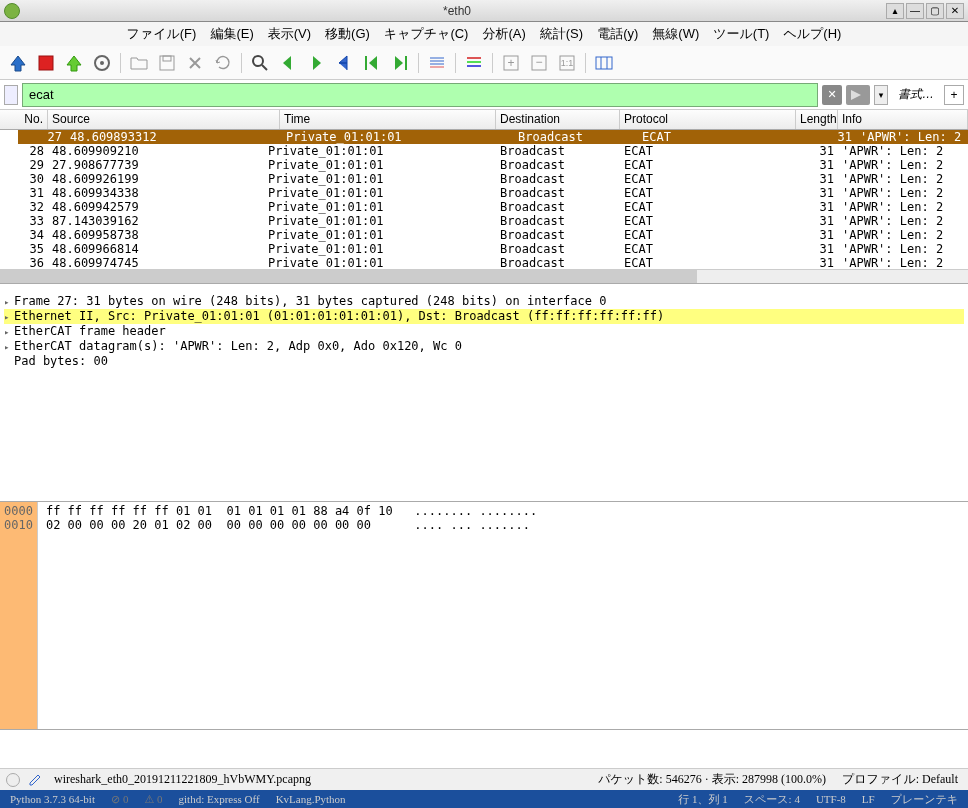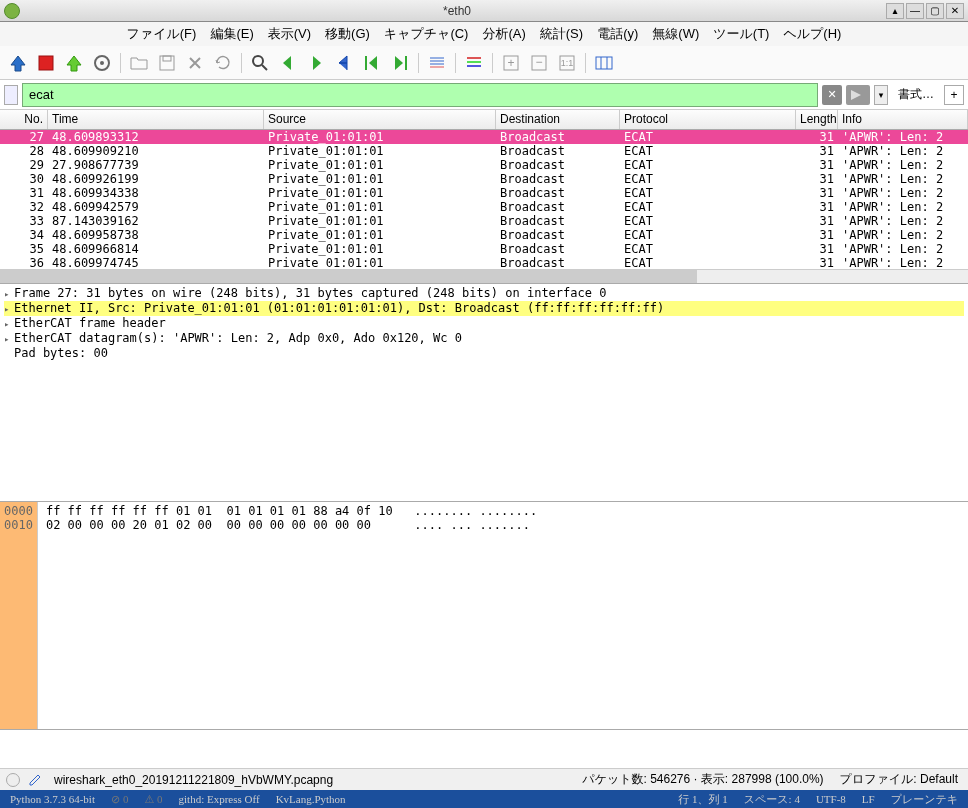--- a/index.html
+++ b/index.html
@@ -18,51 +18,51 @@
   .toolbar .tbtn { width: 24px; height: 24px; display: flex; align-items: center; justify-content: center; cursor: pointer; border-radius: 2px; }
   .toolbar .sep { width: 1px; height: 20px; background: #ccc; margin: 0 2px; }
   .toolbar svg { width: 20px; height: 20px; }
   
   .filterbar { height: 30px; display: flex; align-items: center; padding: 2px 4px; gap: 4px; background: #fff; border-bottom: 1px solid #ccc; }
   .filterbar .bookmark { width: 14px; height: 20px; border: 1px solid #aaa; background: #eef; cursor: pointer; }
   .filterbar input { flex: 1; height: 24px; background: #afffaf; border: 1px solid #7a7; padding: 0 6px; font-size: 13px; outline: none; }
   .filterbar .clearbtn { width: 20px; height: 20px; background: #888; color: #fff; display: flex; align-items: center; justify-content: center; cursor: pointer; border-radius: 2px; font-size: 11px; }
   .filterbar .apply { width: 24px; height: 20px; background: #999; border-radius: 2px; display:flex; align-items:center; justify-content:center; cursor:pointer; }
   .filterbar .dd { width: 14px; height: 20px; border: 1px solid #aaa; background:#eee; cursor:pointer; display:flex; align-items:center; justify-content:center; font-size:9px;}
-  .filterbar .fmt { padding: 0 6px; cursor: pointer; }
+  .filterbar .fmt { padding: 0 6px; cursor: pointer; font-style: italic; }
   .filterbar .plus { width: 20px; height: 20px; border: 1px solid #aaa; display: flex; align-items: center; justify-content: center; cursor: pointer; }
   
   .packet-list { flex: 0 0 auto; height: 174px; overflow: hidden; border-bottom: 1px solid #aaa; position: relative; display:flex; flex-direction:column;}
   .plhead { display: flex; background: linear-gradient(#fdfdfd,#ececec); border-bottom: 1px solid #aaa; font-size: 12px; height:20px; flex-shrink:0;}
   .plhead .col { padding: 2px 4px; border-right: 1px solid #ccc; overflow:hidden; white-space:nowrap;}
   .plbody { overflow-y: auto; overflow-x: auto; font-family: monospace; font-size: 12px; flex:1;}
   .plrow { display: flex; height: 14px; line-height: 14px; white-space: nowrap; cursor: pointer; }
-  .plrow.selected { background: #ec4899; color: #fff; }
+  .plrow.selected { background: #a16207; color: #fff; margin-left: 18px; }
   .plrow .cell { padding: 0 4px; overflow: hidden; }
   .c-no { width: 48px; text-align: right; }
   .c-time { width: 216px; }
   .c-src { width: 232px; }
   .c-dst { width: 124px; }
   .c-proto { width: 176px; }
   .c-len { width: 42px; text-align: right; }
   .c-info { flex: 1; }
   .hscroll { height:14px; background:#eee; border-top:1px solid #ccc; flex-shrink:0; display:flex;}
   .hscroll .thumb{ background:#ccc; height:100%;}
   
-  .details { flex: 0 0 auto; height: 218px; overflow-y: auto; font-family: monospace; font-size: 12px; padding: 2px 4px; border-bottom: 1px solid #aaa; background: #fff; }
+  .details { flex: 0 0 auto; height: 218px; overflow-y: auto; font-family: monospace; font-size: 12px; padding: 10px 4px; border-bottom: 1px solid #aaa; background: #fff; }
   .details .drow { white-space: nowrap; line-height: 14px; }
   .details .drow.hl { background: #ffff80; }
   .details .tri { display:inline-block; width:10px; color:#666; font-size:9px;}
   
   .hexpane { flex: 0 0 auto; height: 228px; display: flex; font-family: monospace; font-size: 12px; background: #fff; border-bottom: 1px solid #aaa; }
   .hexpane .offsets { background: #fdba74; padding: 2px 4px; color: #666; border-right: 1px solid #ccc; }
   .hexpane .hexdata { padding: 2px 8px; flex: 1; white-space: pre; line-height: 14px; }
   
   .statusbar { height: 22px; background: #f0f0f0; border-top: 1px solid #ccc; display: flex; align-items: center; padding: 0 6px; font-size: 12px; gap: 8px; }
-  .statusbar .sitem { padding: 0 4px; }
+  .statusbar .sitem { padding: 0 4px; font-family: Liberation Serif, serif; }
   .statusbar .sitem.fn { flex: 1; }
   .statusbar .expert { width:14px; height:14px; border-radius:50%; border:1px solid #aaa; background:#eee;}
   .statusbar .edit { width:14px; height:14px; }
   
   .editorbar { height: 18px; background: #1b4f9c; color: #ccc; display: flex; align-items: center; padding: 0 6px; font-size: 11px; gap: 8px; white-space:nowrap; overflow:hidden;}
   .editorbar .eflex { flex:1; }
   .editorbar .eitem { padding: 0 4px; font-family: Liberation Serif, serif; }
   .editorbar .warn{ color:#777;}
   .blank { flex:1; }
 </style>
@@ -229,22 +229,22 @@
       </svg>
     </div>
   <div class="dd">▾</div>
   <div class="fmt">書式…</div>
   <div class="plus">+</div>
 </div>
 
 <div class="packet-list">
   <div class="plhead">
     <div class="col c-no">No.</div>
+    <div class="col c-src">Source</div>
     <div class="col c-time">Time</div>
-    <div class="col c-src">Source</div>
     <div class="col c-dst">Destination</div>
     <div class="col c-proto">Protocol</div>
     <div class="col c-len">Length</div>
     <div class="col c-info">Info</div>
   </div>
   <div class="plbody" id="plbody">
       <div class="plrow selected">
         <div class="cell c-no">27</div>
         <div class="cell c-time">48.609893312</div>
         <div class="cell c-src">Private_01:01:01</div>

